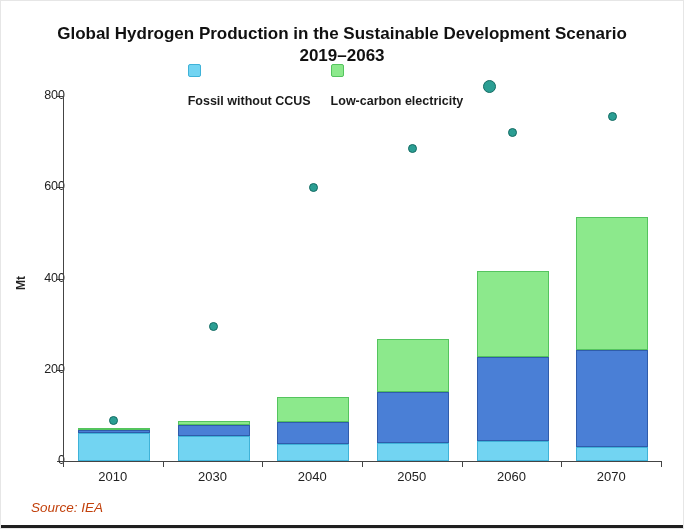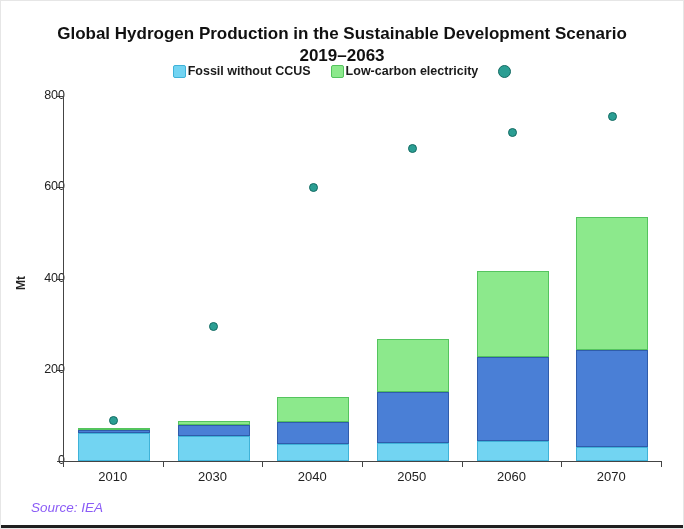--- a/index.html
+++ b/index.html
@@ -13,21 +13,21 @@
   .title {
     position:absolute; top:6px; left:0; width:100%; text-align:center;
     font-weight:700; font-size:17px; color:#111; line-height:1.32;margin-top:16px;
   }
 
   .legend {
     position:absolute; top:63px; left:0; width:100%;
     display:flex; justify-content:center; align-items:center; gap:20px;
     font-size:12.5px; font-weight:700; color:#1a1a1a;
   }
-  .legend-item { display:flex; align-items:center; gap:2px; }
+  .legend-item { display:flex; align-items:flex-start; gap:17px;flex-direction:column; }
   .swatch { width:11px; height:11px; border-radius:2px; }
   .swatch.round { border-radius:50%; }
 
   .plot {
     position:absolute; left:62px; top:95px; width:598px; height:365px;
     border-left:1px solid #444; border-bottom:1px solid #444;
   }
   .bar-seg { position:absolute; box-sizing:border-box; }
   .dot { position:absolute; width:9px; height:9px; border-radius:50%; box-sizing:border-box; }
 
@@ -42,21 +42,21 @@
   }
   .ytick-mark { position:absolute; left:56px; width:6px; height:1px; background:#444; }
   .xtick-mark { position:absolute; top:460px; width:1px; height:6px; background:#444; }
   .xtick-label {
     position:absolute; top:468px; width:90px; text-align:center;
     font-size:13px; color:#222;
   }
 
   .source {
     position:absolute; left:30px; top:499px;
-    font-size:13.5px; font-style:italic; color:#8b5cf6;
+    font-size:13.5px; font-style:italic; color:#c2410c;
   }
 </style>
 </head>
 <body>
 
 <div class="frame">
 
   <div class="title">
     <div>Global Hydrogen Production in the Sustainable Development Scenario</div>
     <div>2019–2063</div>

